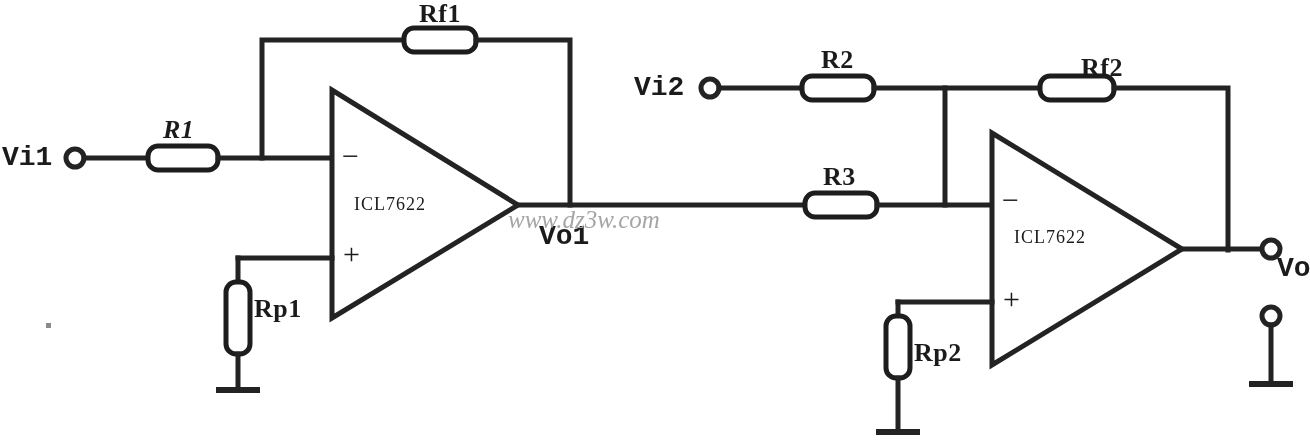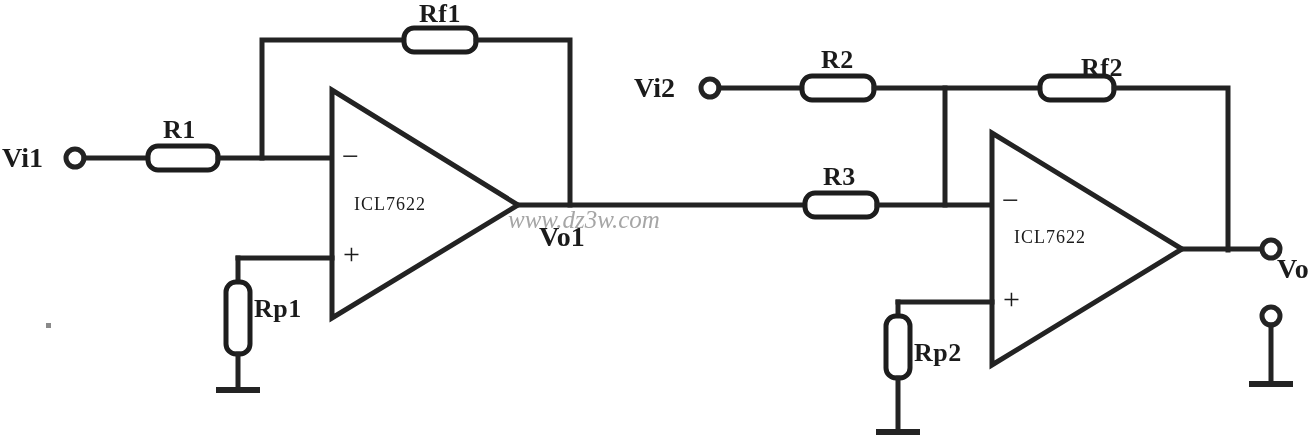--- a/index.html
+++ b/index.html
@@ -64,21 +64,21 @@
     color: #1b1b1b;
     white-space: nowrap;
     line-height: 1;
     letter-spacing: 0.5px;
   }
   .lbl-res {
     font-size: 26px;
   }
   .lbl-port {
     font-size: 28px;
-    font-family: Liberation Serif, serif;
+    font-family: Liberation Mono, monospace;
     font-weight: bold;
     letter-spacing: 0px;
   }
   .lbl-chip {
     font-size: 18px;
     font-family: "Liberation Serif", serif;
     font-weight: normal;
     letter-spacing: 1px;
   }
   .lbl-sign {
@@ -157,21 +157,21 @@
 
     <circle class="term-circle" cx="1271" cy="316" r="9"></circle>
     <path class="wire" d="M 1271 325 L 1271 384"></path>
     <line class="gnd" x1="1249" y1="384" x2="1293" y2="384"></line>
 
     <rect class="speck" x="46" y="323" width="5" height="5"></rect>
   </svg>
 
   <div class="lbl lbl-port" style="left:2px; top:144px;">Vi1</div>
 
-  <div class="lbl lbl-res" style="left:163px; top:117px;">R1</div>
+  <div class="lbl lbl-res" style="left:163px; top:117px;font-style:italic;">R1</div>
 
   <div class="lbl lbl-res" style="left:419px; top:1px;">Rf1</div>
 
   <div class="lbl lbl-res" style="left:254px; top:296px;">Rp1</div>
 
   <div class="lbl lbl-sign" style="left:342px; top:141px;">−</div>
 
   <div class="lbl lbl-sign" style="left:343px; top:239px;">+</div>
 
   <div class="lbl lbl-chip" style="left:354px; top:195px;">ICL7622</div>

